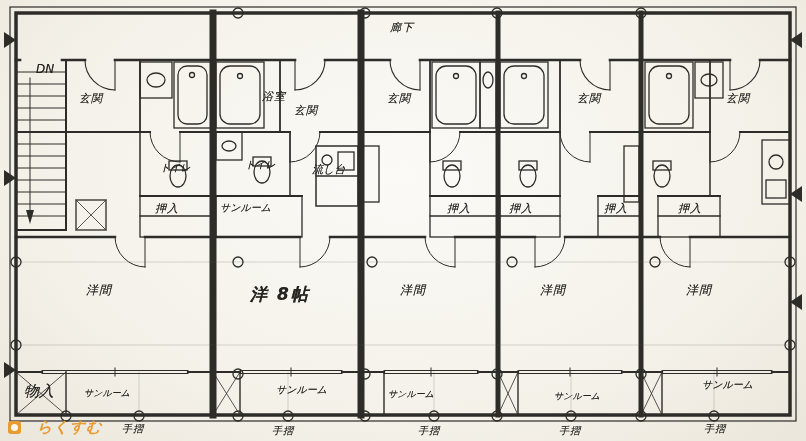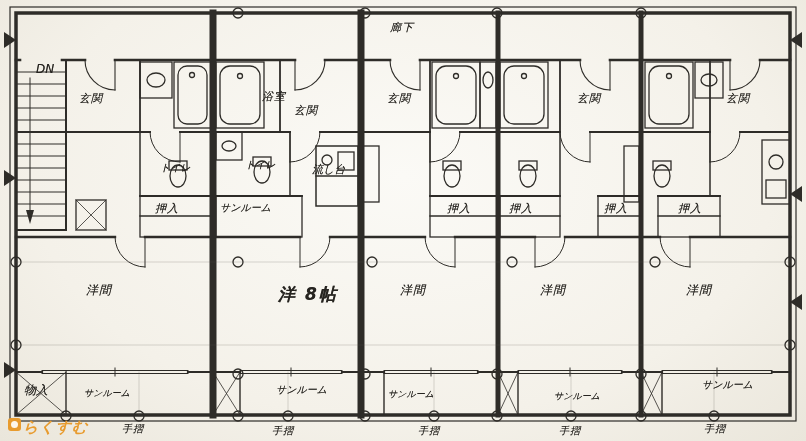--- a/index.html
+++ b/index.html
@@ -14,24 +14,24 @@
   }
   .plan-svg{position:absolute;left:0;top:0;}
   .lbl{
     position:absolute;
     color:#262420;
     white-space:nowrap;
     line-height:1;
     letter-spacing:1px;
     text-shadow:0 0 0.5px rgba(40,38,34,.6);
   }
-  .lbl.big{font-weight:bold;letter-spacing:2px;margin-left:28px;}
+  .lbl.big{font-weight:bold;letter-spacing:2px;}
   .watermark{
     position:absolute;
-    display:flex;gap:2px;
+    display:flex;align-items:center;gap:16px;
     font-weight:bold;
   }
   .wm-icon{
     display:inline-block;width:13px;height:13px;border-radius:3px;
     background:#e89b2e;position:relative;
   }
   .wm-icon::after{
     content:"";position:absolute;left:3px;top:3px;width:7px;height:7px;
     border-radius:50%;background:#fdf6ea;
   }
@@ -289,21 +289,21 @@
   <span class="lbl" style="left:509px;top:203px;font-size:11px">押入</span>
   <span class="lbl" style="left:604px;top:203px;font-size:11px">押入</span>
   <span class="lbl" style="left:678px;top:203px;font-size:11px">押入</span>
 
   <span class="lbl" style="left:86px;top:284px;font-size:12px">洋間</span>
   <span class="lbl big" style="left:250px;top:286px;font-size:17px">洋 8帖</span>
   <span class="lbl" style="left:400px;top:284px;font-size:12px">洋間</span>
   <span class="lbl" style="left:540px;top:284px;font-size:12px">洋間</span>
   <span class="lbl" style="left:686px;top:284px;font-size:12px">洋間</span>
 
-  <span class="lbl" style="left:24px;top:384px;font-size:12px;letter-spacing:0">物入</span>
+  <span class="lbl" style="left:24px;top:384px;font-size:15px;letter-spacing:0">物入</span>
 
   <span class="lbl" style="left:84px;top:389px;font-size:9px;letter-spacing:0">サンルーム</span>
   <span class="lbl" style="left:276px;top:385px;font-size:10px;letter-spacing:0">サンルーム</span>
   <span class="lbl" style="left:388px;top:390px;font-size:9px;letter-spacing:0">サンルーム</span>
   <span class="lbl" style="left:554px;top:392px;font-size:9px;letter-spacing:0">サンルーム</span>
   <span class="lbl" style="left:702px;top:380px;font-size:10px;letter-spacing:0">サンルーム</span>
 
   <span class="lbl" style="left:122px;top:424px;font-size:10px">手摺</span>
   <span class="lbl" style="left:272px;top:426px;font-size:10px">手摺</span>
   <span class="lbl" style="left:418px;top:426px;font-size:10px">手摺</span>

